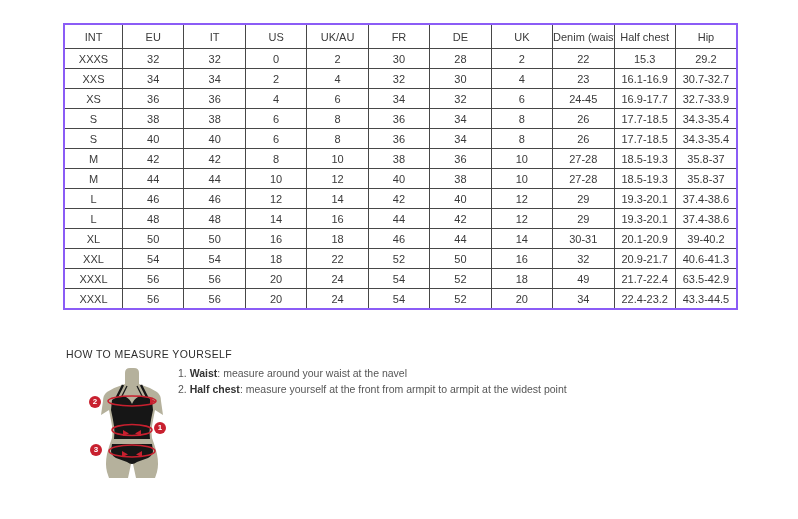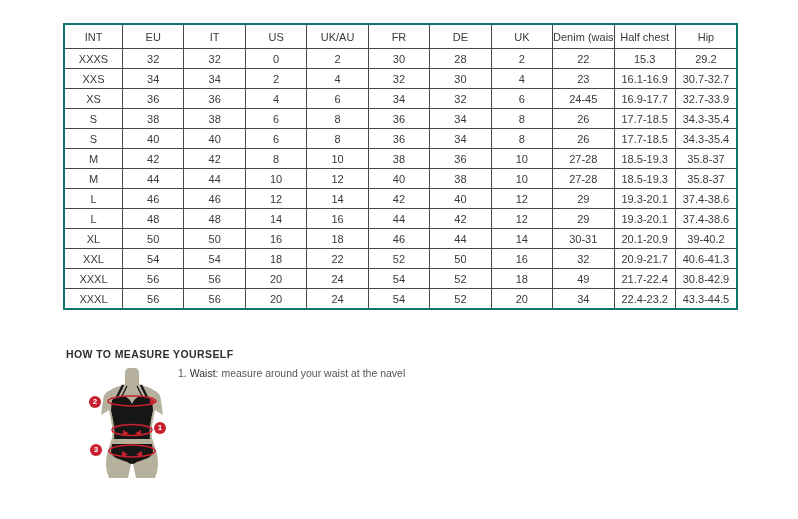--- a/index.html
+++ b/index.html
@@ -10,41 +10,41 @@
     position:relative;
     overflow:hidden;
   }
 
   
   .size-table {
     position:absolute; left:63px; top:23px;
     width:675px;
     border-collapse:collapse;
     table-layout:fixed;
-    border:2px solid #0f766e;
+    border:2px solid #8b5cf6;
     font-size:11px;
     color:#3a3a3a;
   }
   .size-table th, .size-table td {
     border:1px solid #474747;
     text-align:center;
     vertical-align:middle;
     padding:0;
     font-weight:normal;
     white-space:nowrap;
     overflow:hidden;
   }
   .size-table th { height:23px; }
   .size-table td { height:19px; }
   .size-table th:first-child, .size-table td:first-child { width:57px; }
 
   
   .measure-heading {
     position:absolute; left:66px; top:348px;
-    font-size:10.5px; font-weight:bold;
+    font-size:10.5px; font-weight:normal;
     letter-spacing:0.4px;
     color:#2d2d2d;
   }
 
   .figure {
     position:absolute; left:76px; top:364px;
     width:120px; height:148px;
   }
   .figure svg { position:absolute; left:0; top:0; }
 
@@ -62,21 +62,21 @@
   .marker-hips  { left:14px; top:80px; }
 
   .instructions {
     position:absolute; left:178px; top:368px;
     font-size:10.5px;
     color:#565656;
     list-style:none; margin:0; padding:0;
   }
   .instructions li { margin:0 0 5px 0; line-height:11px; }
   .instructions .num { color:#565656; }
-  .instructions .label { font-weight:normal; color:#333333; }
+  .instructions .label { font-weight:bold; color:#333333; }
 </style>
 </head>
 <body>
 
 <table class="size-table">
   <thead>
     <tr>
         <th>INT</th>
         <th>EU</th>
         <th>IT</th>
@@ -238,21 +238,21 @@
         <td>XXXL</td>
         <td>56</td>
         <td>56</td>
         <td>20</td>
         <td>24</td>
         <td>54</td>
         <td>52</td>
         <td>18</td>
         <td>49</td>
         <td>21.7-22.4</td>
-        <td>30.8-42.9</td>
+        <td>63.5-42.9</td>
       </tr>
       <tr>
         <td>XXXL</td>
         <td>56</td>
         <td>56</td>
         <td>20</td>
         <td>24</td>
         <td>54</td>
         <td>52</td>
         <td>20</td>
@@ -330,13 +330,14 @@
       <polygon points="74,34 80,37.5 74,40"></polygon>
     </g>
   </svg>
   <div class="marker marker-chest">2</div>
   <div class="marker marker-waist">1</div>
   <div class="marker marker-hips">3</div>
 </div>
 
 <ul class="instructions">
     <li><span class="num">1. </span><span class="label">Waist</span><span>: measure around your waist at the navel</span></li>
+    <li><span class="num">2. </span><span class="label">Half chest</span><span>: measure yourself at the front from armpit to armpit at the widest point</span></li>
   </ul>
 
 </body></html>

